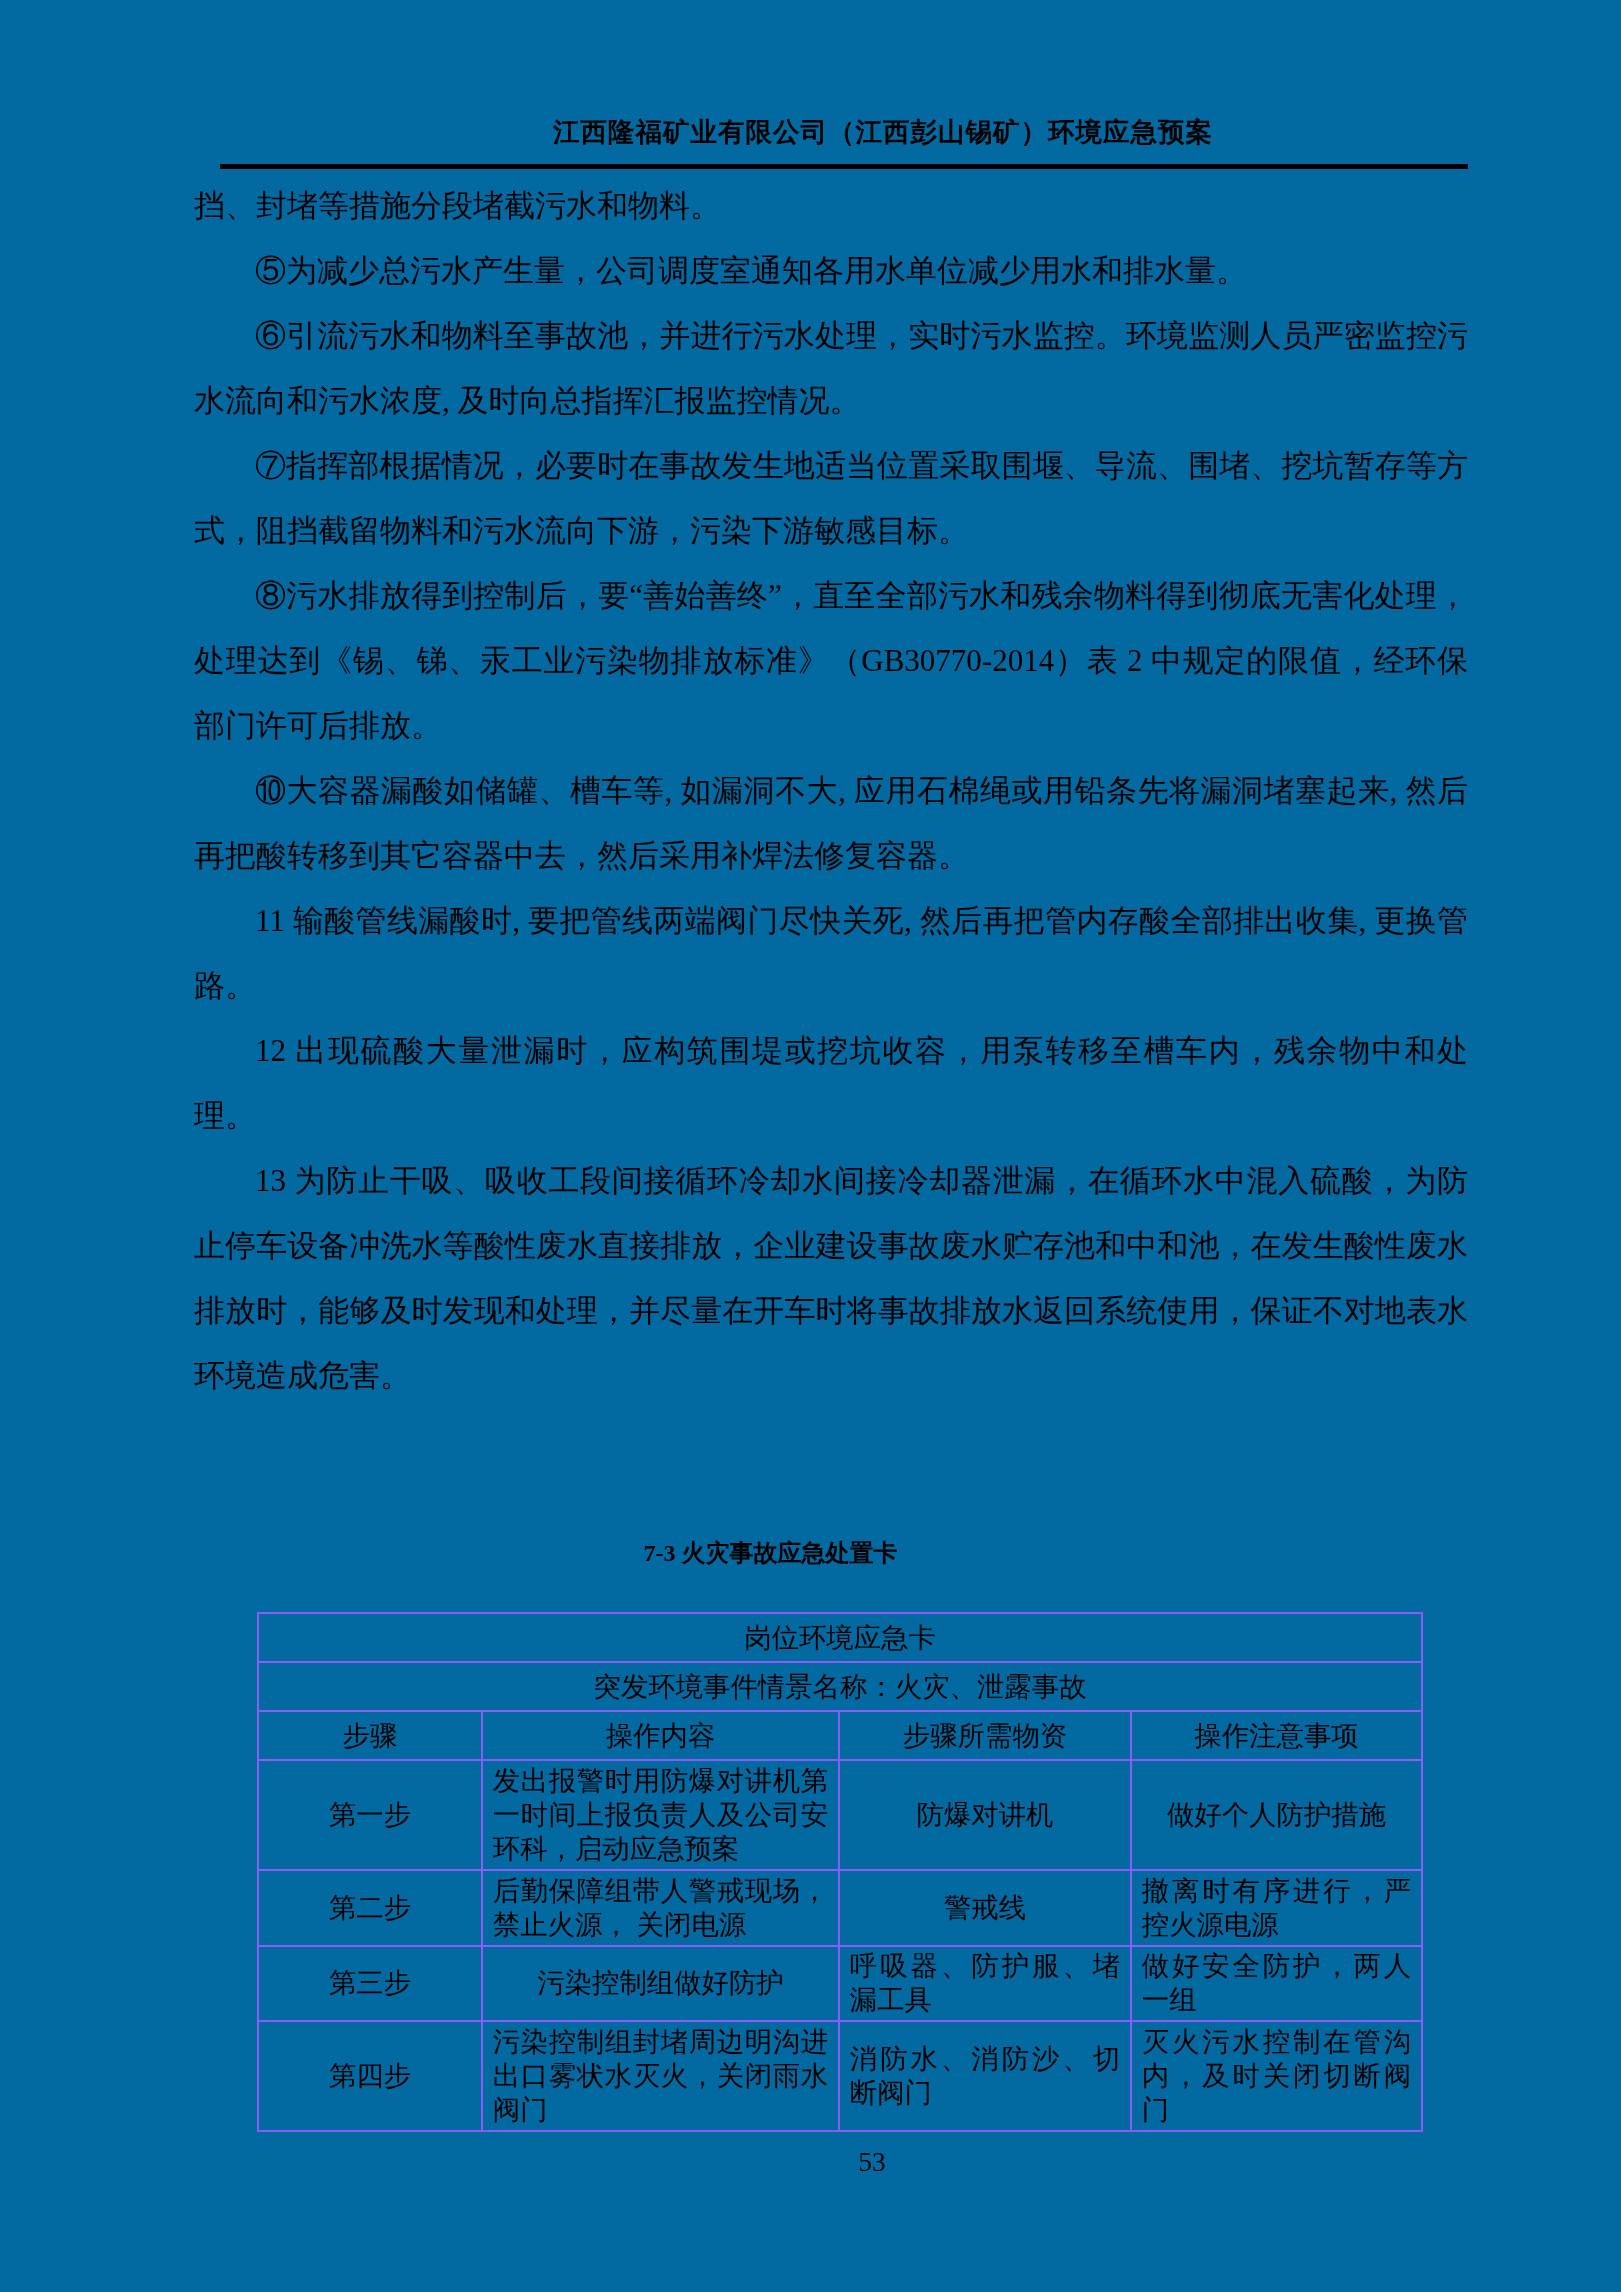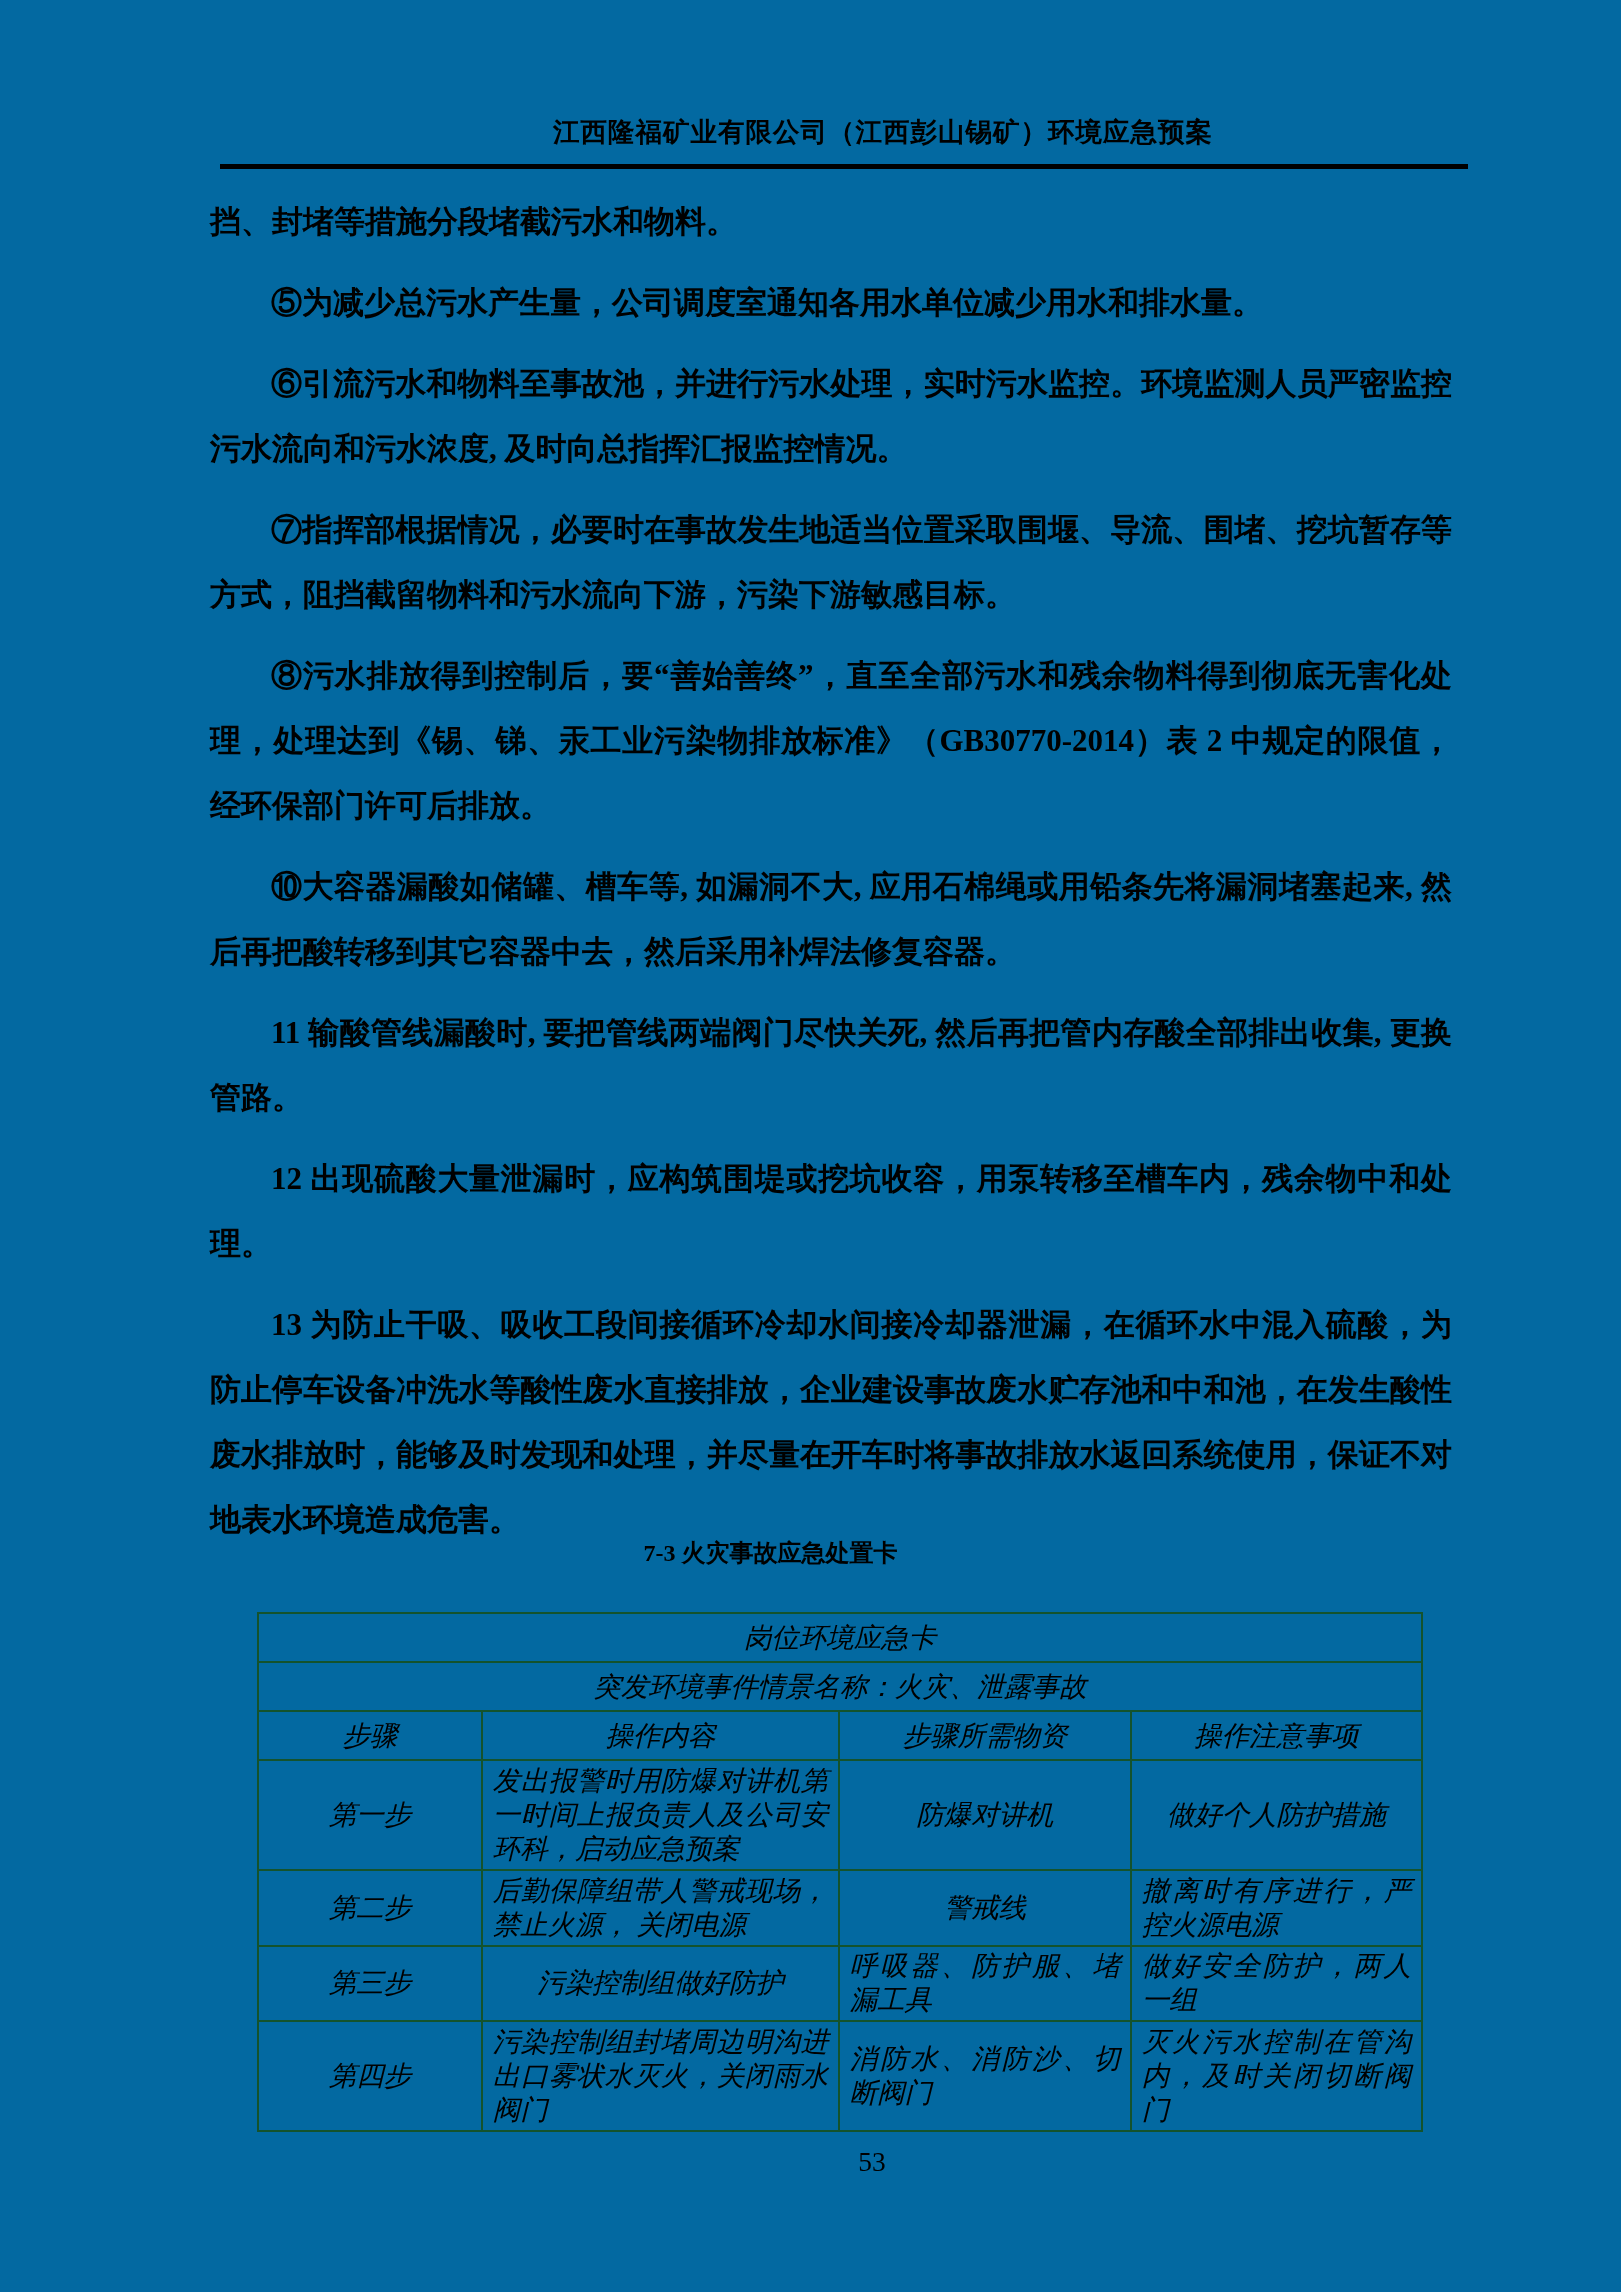--- a/index.html
+++ b/index.html
@@ -29,21 +29,21 @@
     background:#000;
   }
   
   .body-text{
     position:absolute;
     top:173px;left:194px;width:1274px;
     font-size:31px;
     line-height:65px;
     text-align:justify;
   }
-  .body-text p{margin:16px;padding:0;text-indent:61px;font-weight:bold;}
+  .body-text p{margin:0;padding:0;text-indent:61px;}
   .body-text p.noindent{text-indent:0;}
   
   .section-heading{
     position:absolute;
     top:1525px;left:0;width:100%;
     margin:12px;
     text-align:center;
     text-indent:-104px;         
     font-size:24px;
     font-weight:bold;
@@ -52,27 +52,26 @@
   
   table.card{
     position:absolute;
     top:1612px;left:257px;
     width:1164px;
     border-collapse:collapse;
     table-layout:fixed;
     font-size:27.4px;
   }
   table.card td{
-    border:2px solid #14532d;
+    border:2px solid #8b5cf6;
     line-height:34px;
     padding:2.9px 9.8px;
     text-align:center;
     vertical-align:middle;
     overflow:hidden;
-    font-style:italic;
   }
   table.card tr.single td{height:43px;padding:2px 5.9px;}
   table.card td.jl{text-align:justify;}
   table.card{border:2.9px solid #000;}
   
   .page-number{
     position:absolute;
     top:2147px;left:0;width:100%;
     text-align:center;
     text-indent:123px;

